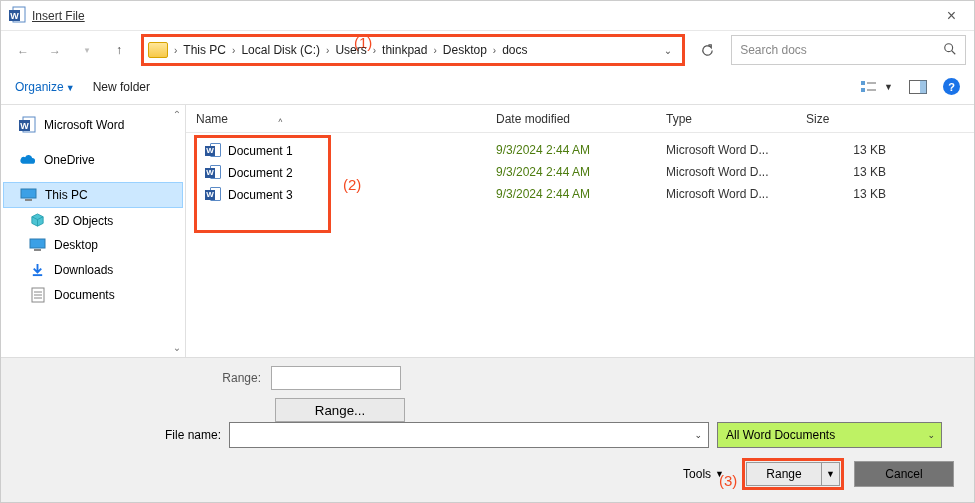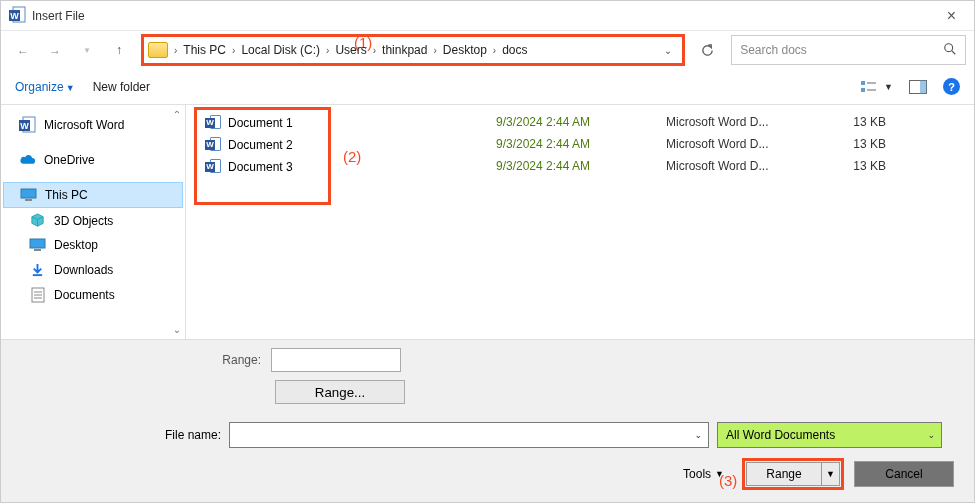--- a/index.html
+++ b/index.html
@@ -1,20 +1,20 @@
 <!DOCTYPE html>
 <html><head>
   <meta charset="utf-8">
   <style>
     * { box-sizing: border-box; margin: 0; padding: 0; }
     body { font-family: "Segoe UI", Tahoma, sans-serif; font-size: 12px; width: 975px; height: 503px; overflow: hidden; border: 1px solid #ccc; display: flex; flex-direction: column; background: #fff; }
 
     .titlebar { height: 30px; display: flex; align-items: center; padding: 0 8px; border-bottom: 1px solid #e8e8e8; }
     .titlebar .word-icon { margin-right: 6px; }
-    .titlebar .title { color: #333; }
+    .titlebar .title { color: #333; text-decoration: underline; }
     .titlebar .close { margin-left: auto; font-size: 16px; color: #555; padding: 0 10px; cursor: default; }
 
     .navbar { height: 38px; display: flex; align-items: center; padding: 0 8px; gap: 4px; }
     .nav-arrow { width: 28px; height: 28px; display: flex; align-items: center; justify-content: center; color: #888; }
     .nav-arrow.up { color: #444; }
     .breadcrumb-wrap { display:flex; align-items:center; border: 3px solid #f44a22; height: 32px; flex: 1 1 auto; max-width: 575px; padding: 0 4px; margin: 0 4px; position: relative; }
     .folder-glyph { width: 20px; height: 16px; background: linear-gradient(#ffe699,#f7c948); border: 1px solid #d8a300; border-radius: 2px; }
     .bc-chevron { color: #555; font-size: 10px; padding: 0 6px; }
     .bc-item { color: #222; }
     .bc-down { margin-left: auto; color: #555; font-size: 10px; padding-right: 6px;}
@@ -55,21 +55,21 @@
     .frow .fcell.ty { width: 140px; color:#333;}
     .frow .fcell.sz { width: 100px; text-align:right; color:#333;}
     .annot-2 { color:#f44a22; padding-left:12px; align-self:center; font-size: 15px;}
     .annot-1 { position:absolute; left:353px; top:3px; color:#f44a22; font-size:15px;}
     .annot-1-wrap { position:relative; }
 
     .bottom { background: #f0f0f0; border-top:1px solid #ddd; padding: 8px 20px 12px 20px; }
     .range-row { display:flex; align-items:center; gap:10px; margin-bottom:8px;}
     .range-row .lbl { width: 240px; text-align:right; color:#555;}
     .range-row input[type=text] { width: 130px; height:24px; border:1px solid #aaa; background:#fff;}
-    .range-btn-row { padding-left: 254px; margin-bottom: 18px;}
+    .range-btn-row { padding-left: 254px; }
     .range-btn { width: 130px; height:24px; background:#eaeaea; border:1px solid #aaa; }
     .fn-row { display:flex; align-items:center; gap:8px; margin-bottom:10px;}
     .fn-row .lbl { width: 200px; text-align:right; }
     .combo { height:26px; border:1px solid #7a7a7a; background:#fff; display:flex; align-items:center; padding: 0 6px 0 8px; }
     .combo .cvdown { margin-left:auto; font-size:9px; color:#333;}
     .fn-combo { flex:1; max-width: 480px; }
     .type-combo { width: 225px; background:#bef264; }
     .actions-row { display:flex; align-items:center; justify-content:flex-end; gap:10px; }
     .tools { margin-right: 8px; display:flex; align-items:center; gap:4px;}
     .tools .td { font-size:9px;}
@@ -236,20 +236,26 @@
             <line x1="3" y1="5" x2="11" y2="5" stroke="#888"></line>
             <line x1="3" y1="8" x2="11" y2="8" stroke="#888"></line>
             <line x1="3" y1="11" x2="11" y2="11" stroke="#888"></line>
           </svg>
         </span>
       <span>Documents</span>
     </div>
   </div>
 
   <div class="filecols">
+    <div class="colhead">
+      <div class="ch name"><span>Name</span><span class="sort">˄</span></div>
+      <div class="ch dm">Date modified</div>
+      <div class="ch ty">Type</div>
+      <div class="ch sz">Size</div>
+    </div>
 
     <div style="position:relative;">
       <div style="display:flex;">
         <div class="filebox">
           <div class="frow">
             <div class="fcell nm">
                 <span class="word-mini">
                   <span class="page"></span>
                   <span class="w">W</span>
                 </span>

